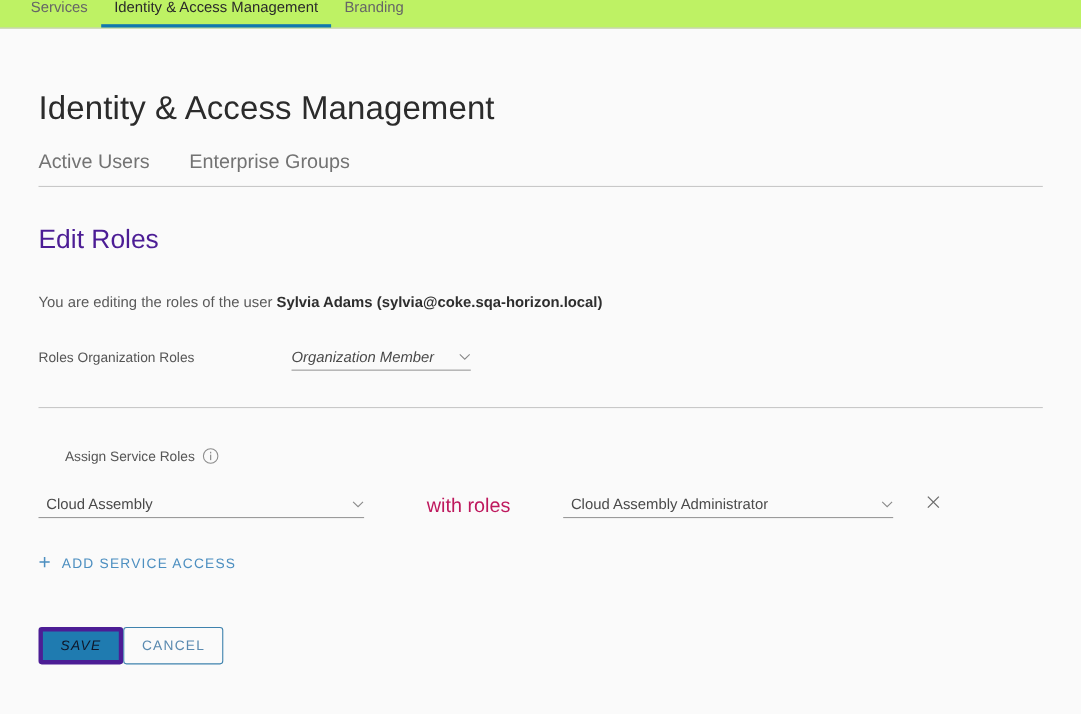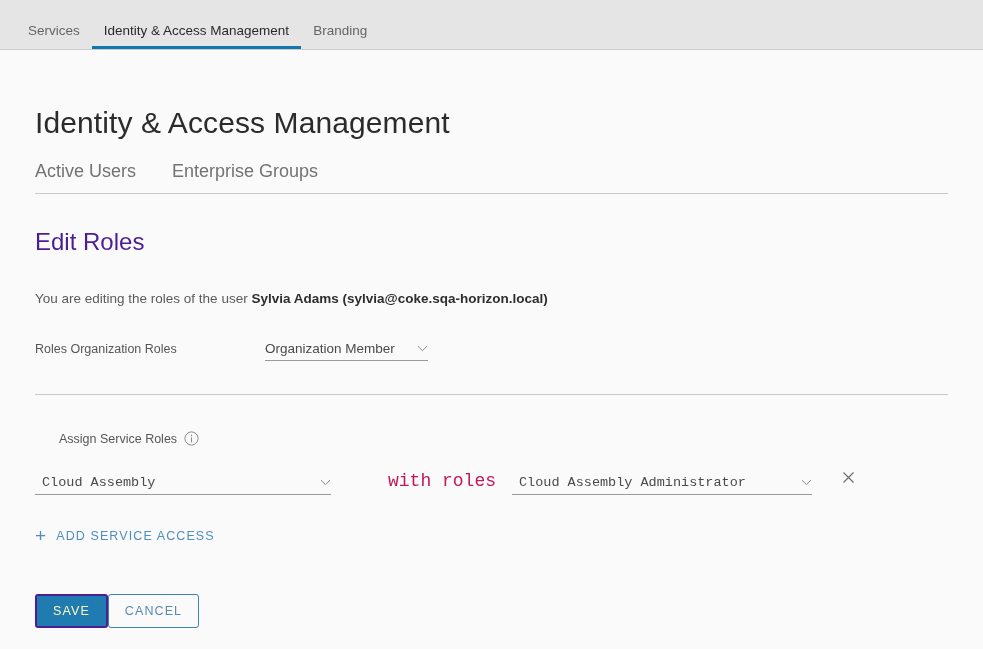--- a/index.html
+++ b/index.html
@@ -10,22 +10,22 @@
     width: 983px;
     height: 649px;
     background: #fafafa;
     font-family: "Liberation Sans", sans-serif;
     color: #565656;
     overflow: hidden;
   }
 
   
   .topbar {
-    height: 50px;
-    background: #e5e5e5;
+    height: 26px;
+    background: #bef264;
     border-bottom: 1px solid #cccccc;
     display: flex;
     align-items: flex-end;
     padding-left: 16px;
     box-sizing: border-box;
   }
   .top-tab {
     font-size: 13.5px;
     color: #666666;
     padding: 0 12px 9px 12px;
@@ -114,21 +114,21 @@
     color: #4a4a4a;
     white-space: nowrap;
     overflow: hidden;
     text-overflow: ellipsis;
   }
   .chev {
     margin-left: auto;
     padding-left: 10px;
     display: inline-flex;
   }
-  .org-select { width: 163px; }
+  .org-select { width: 163px; font-style: italic; }
   .service-select { width: 296px; padding-left: 7px; }
   .role-select { width: 300px; padding-left: 7px; }
 
   .divider {
     height: 1px;
     background: #c8c8c8;
     margin-top: 33px;
   }
 
   
@@ -139,23 +139,22 @@
     margin-left: 24px;
   }
   .info-icon {
     margin-left: 7px;
     display: inline-flex;
     cursor: pointer;
   }
 
   .svc-row {
     display: flex;
-    align-items: flex-start;
+    align-items: center;
     padding-top: 25px;
-    font-family: Liberation Mono, monospace;
   }
   .with-roles {
     font-size: 18px;
     color: #be185d;
     margin: 0 0 0 57px;
     width: 124px;
   }
   .remove-btn {
     margin-left: 27px;
     width: 18px;
@@ -198,22 +197,23 @@
     display: inline-flex;
     align-items: center;
     justify-content: center;
     cursor: pointer;
     box-sizing: border-box;
     padding: 0 16px;
     text-transform: uppercase;
   }
   .btn-primary {
     background: #1f7bb0;
-    color: #fef9c3;
-    border: 2px solid #4c1d95;
+    color: #0f172a;
+    border: 4px solid #4c1d95;
+    font-style: italic;
   }
   .btn-secondary {
     background: transparent;
     color: #5a8ab0;
     border: 1px solid #3f82ad;
     margin-left: 0;
   }
 </style>
 </head>
 <body>

